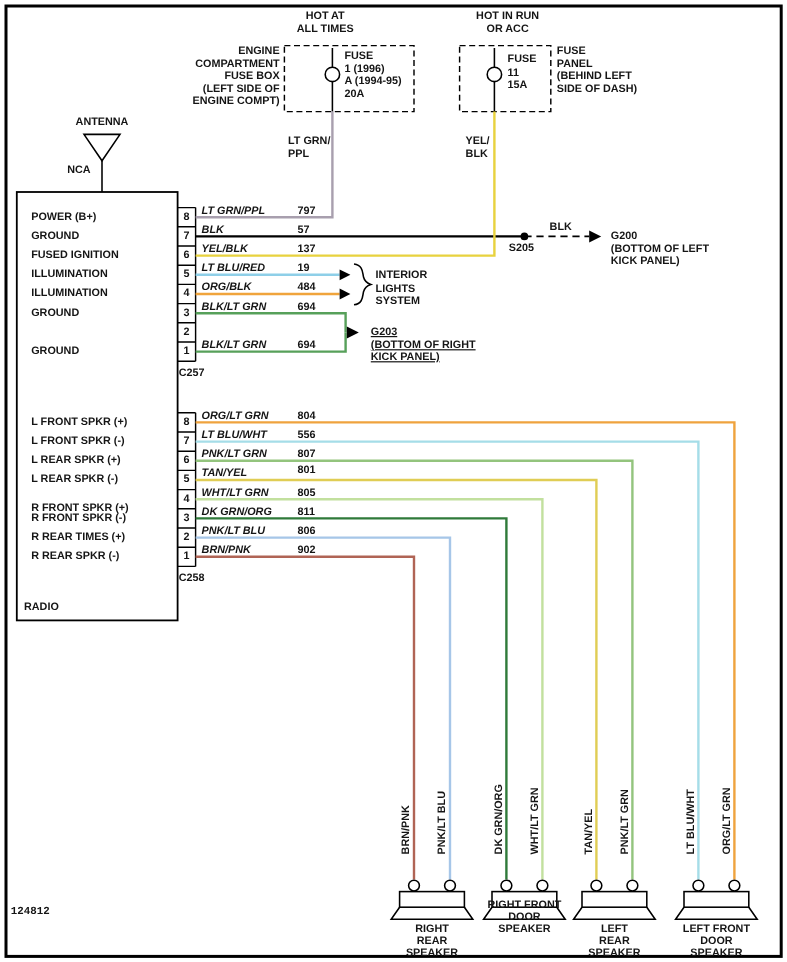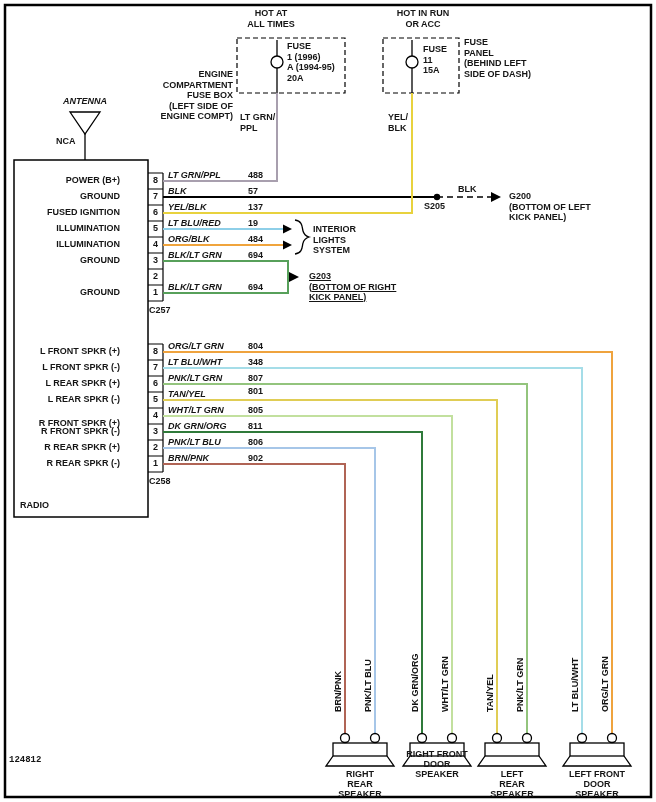--- a/index.html
+++ b/index.html
@@ -7,23 +7,23 @@
   #page {
     position:relative; width:656px; height:802px; background:#ffffff;
     font-family:"Liberation Sans", sans-serif; overflow:hidden;
   }
   #wiring-svg { position:absolute; left:0; top:0; }
   .lbl {
     position:absolute; font-size:9px; line-height:10.5px; color:#151515;
     font-weight:600; white-space:pre-line; letter-spacing:0px;
   }
   .ctr { text-align:center; }
-  .rt  { text-align:right;margin-top:32px; }
+  .rt  { text-align:right; }
   .hdr { font-weight:700; }
-  .pin-name    { left:26px;  width:94px; text-align:right; }
+  .pin-name    { left:26px;  width:94px; }
   .pin-num     { left:149px; width:13px; text-align:center; }
   .wire-name   { left:168px;font-style:italic; }
   .circuit-num { left:248px; }
   .vlbl { font-size:9px; font-weight:600; fill:#151515; font-family:"Liberation Sans", sans-serif; }
 </style>
 </head>
 <body>
 
 <div id="page">
 
@@ -132,28 +132,28 @@
 (BEHIND LEFT
 SIDE OF DASH)</div>
   <div class="lbl" style="left:423px; top:44px; width:36px;">FUSE
 11
 15A</div>
   <div class="lbl" style="left:240px; top:112px; width:42px;">LT GRN/
 PPL</div>
   <div class="lbl" style="left:388px; top:112px; width:30px;">YEL/
 BLK</div>
 
-  <div class="lbl ctr" style="left:50px; top:96px; width:70px;font-style:italic;">ANTENNA</div>
+  <div class="lbl ctr" style="left:50px; top:96px; width:70px;">ANTENNA</div>
   <div class="lbl" style="left:56px; top:136px;">NCA</div>
   <div class="lbl" style="left:20px; top:500px;">RADIO</div>
 
   <div class="lbl pin-name" style="top:175px">POWER (B+)</div>
   <div class="lbl pin-num" style="top:175px">8</div>
   <div class="lbl wire-name" style="top:170px">LT GRN/PPL</div>
-  <div class="lbl circuit-num" style="top:170px">488</div>
+  <div class="lbl circuit-num" style="top:170px">797</div>
 
   <div class="lbl pin-name" style="top:191px">GROUND</div>
   <div class="lbl pin-num" style="top:191px">7</div>
   <div class="lbl wire-name" style="top:186px">BLK</div>
   <div class="lbl circuit-num" style="top:186px">57</div>
 
   <div class="lbl pin-name" style="top:207px">FUSED IGNITION</div>
   <div class="lbl pin-num" style="top:207px">6</div>
   <div class="lbl wire-name" style="top:202px">YEL/BLK</div>
   <div class="lbl circuit-num" style="top:202px">137</div>
@@ -196,21 +196,21 @@
 KICK PANEL)</div>
 
   <div class="lbl pin-name" style="top:346px">L FRONT SPKR (+)</div>
   <div class="lbl pin-num" style="top:346px">8</div>
   <div class="lbl wire-name" style="top:341px">ORG/LT GRN</div>
   <div class="lbl circuit-num" style="top:341px">804</div>
 
   <div class="lbl pin-name" style="top:362px">L FRONT SPKR (-)</div>
   <div class="lbl pin-num" style="top:362px">7</div>
   <div class="lbl wire-name" style="top:357px">LT BLU/WHT</div>
-  <div class="lbl circuit-num" style="top:357px">348</div>
+  <div class="lbl circuit-num" style="top:357px">556</div>
 
   <div class="lbl pin-name" style="top:378px">L REAR SPKR (+)</div>
   <div class="lbl pin-num" style="top:378px">6</div>
   <div class="lbl wire-name" style="top:373px">PNK/LT GRN</div>
   <div class="lbl circuit-num" style="top:373px">807</div>
 
   <div class="lbl pin-name" style="top:394px">L REAR SPKR (-)</div>
   <div class="lbl pin-num" style="top:394px">5</div>
   <div class="lbl wire-name" style="top:389px">TAN/YEL</div>
   <div class="lbl circuit-num" style="top:386px">801</div>
@@ -218,21 +218,21 @@
   <div class="lbl pin-name" style="top:418px">R FRONT SPKR (+)</div>
   <div class="lbl pin-num" style="top:410px">4</div>
   <div class="lbl wire-name" style="top:405px">WHT/LT GRN</div>
   <div class="lbl circuit-num" style="top:405px">805</div>
 
   <div class="lbl pin-name" style="top:426px">R FRONT SPKR (-)</div>
   <div class="lbl pin-num" style="top:426px">3</div>
   <div class="lbl wire-name" style="top:421px">DK GRN/ORG</div>
   <div class="lbl circuit-num" style="top:421px">811</div>
 
-  <div class="lbl pin-name" style="top:442px">R REAR SPKR (+)</div>
+  <div class="lbl pin-name" style="top:442px">R REAR TIMES (+)</div>
   <div class="lbl pin-num" style="top:442px">2</div>
   <div class="lbl wire-name" style="top:437px">PNK/LT BLU</div>
   <div class="lbl circuit-num" style="top:437px">806</div>
 
   <div class="lbl pin-name" style="top:458px">R REAR SPKR (-)</div>
   <div class="lbl pin-num" style="top:458px">1</div>
   <div class="lbl wire-name" style="top:453px">BRN/PNK</div>
   <div class="lbl circuit-num" style="top:453px">902</div>
 
   <div class="lbl" style="left:149px; top:476px;">C258</div>

